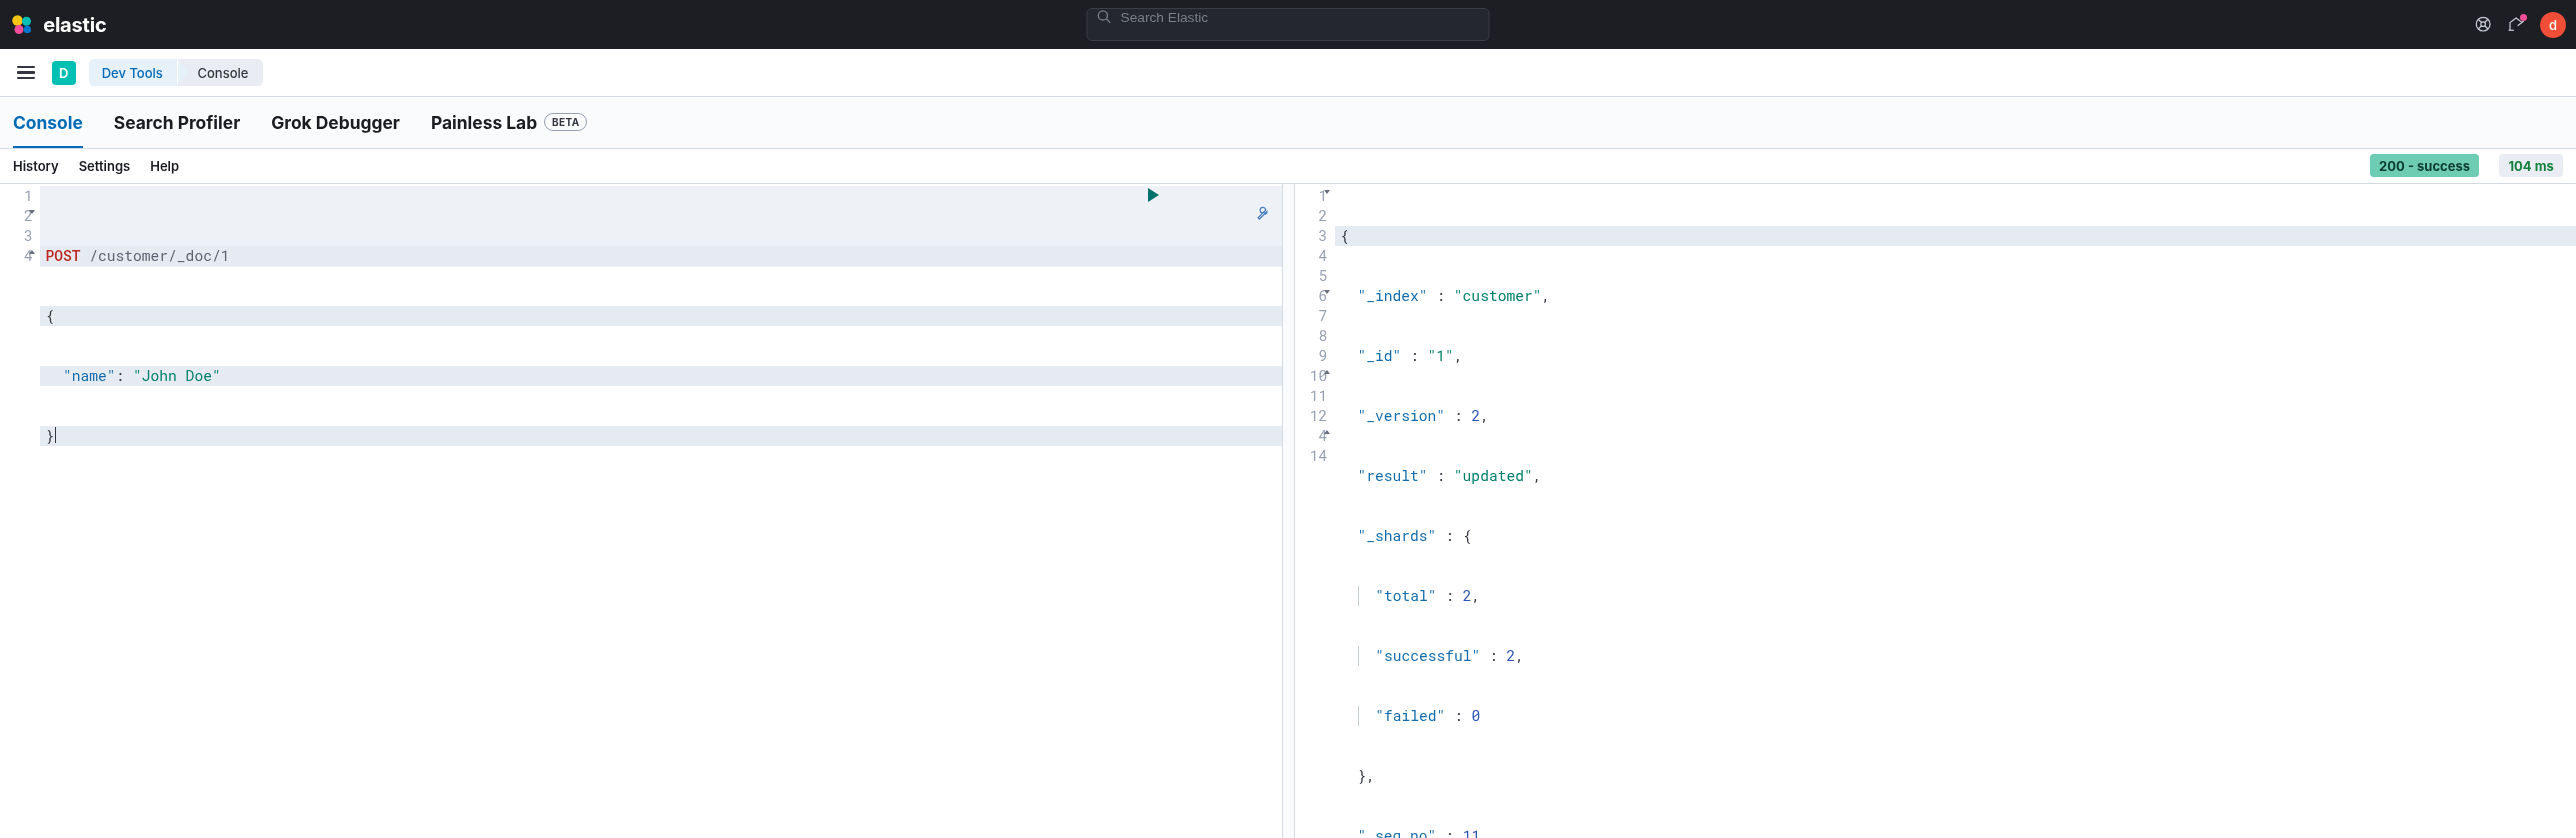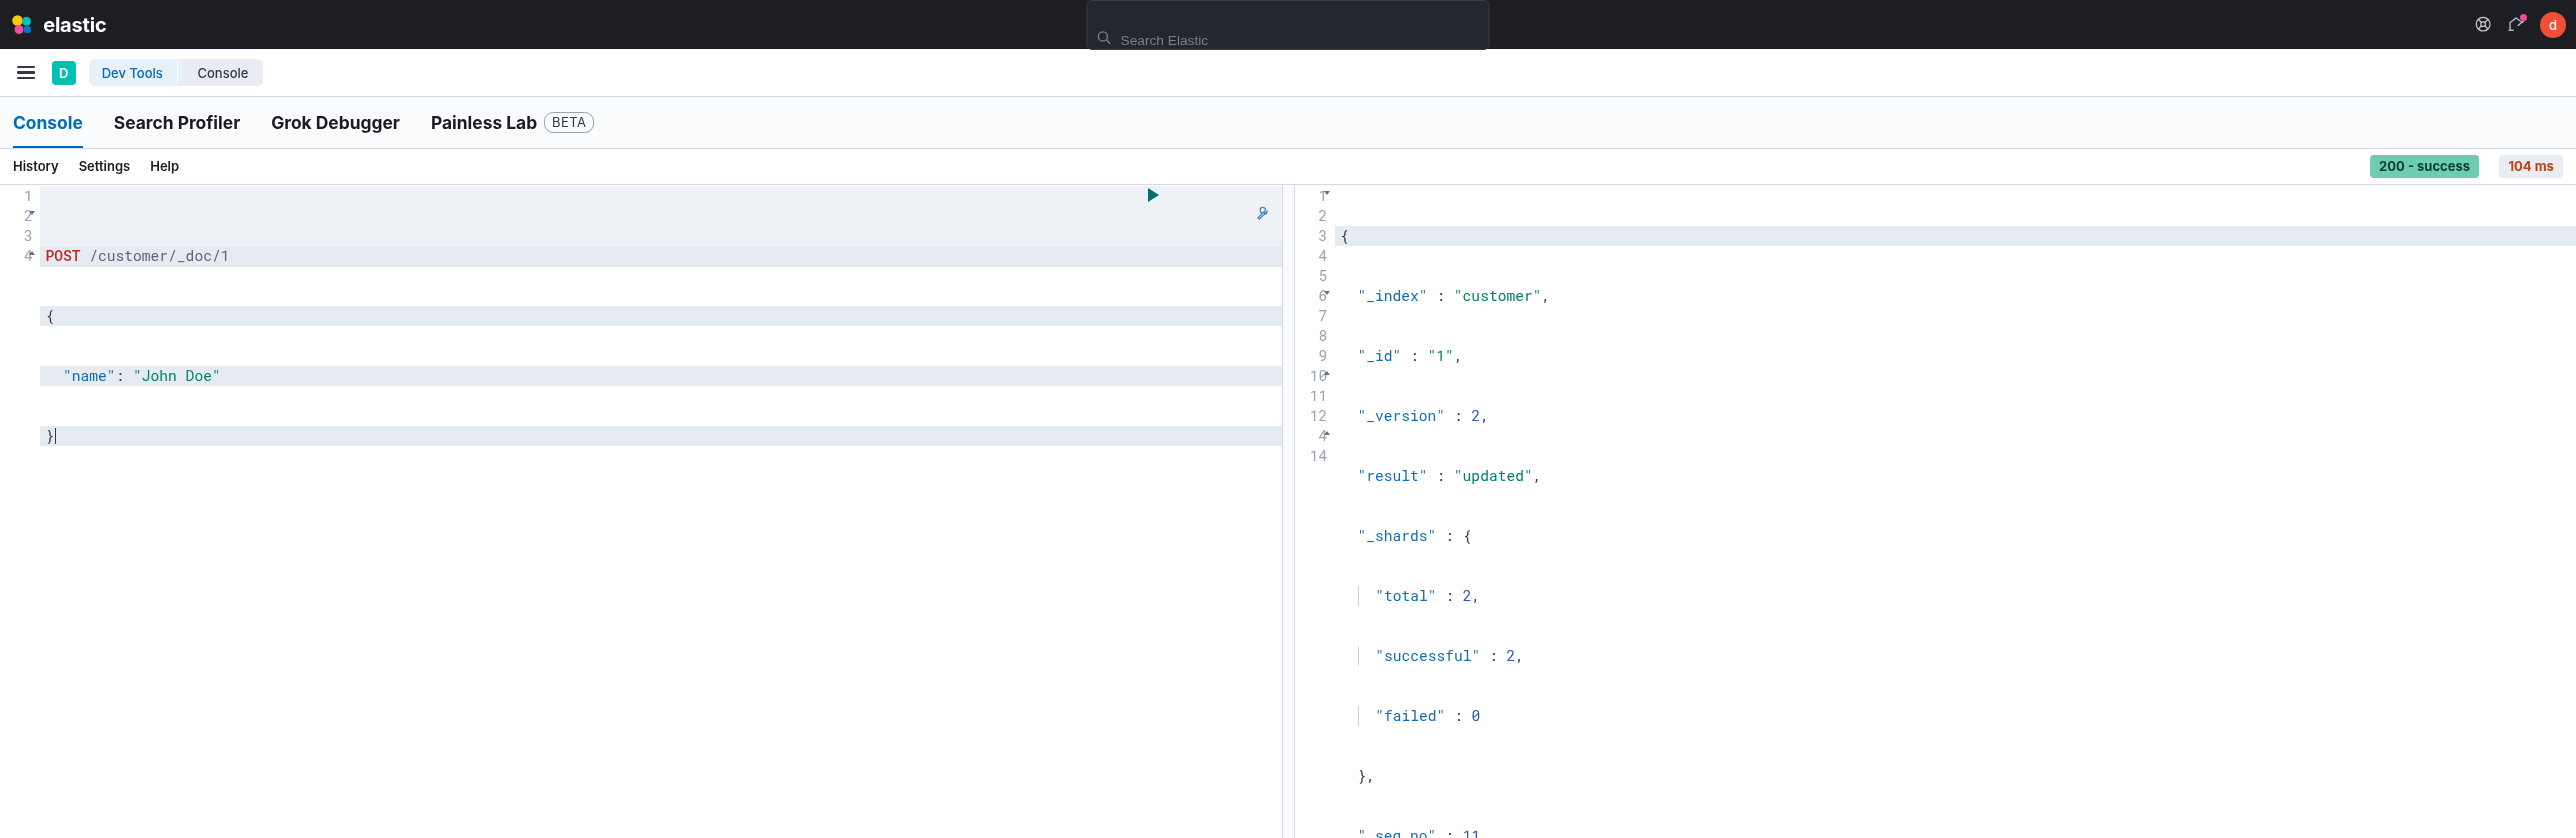--- a/index.html
+++ b/index.html
@@ -38,26 +38,26 @@
   }
   .logo { display: flex; align-items: center; gap: 9.2px; cursor: pointer; }
   .logo-mark { width: 24px; height: 24px; position: relative; }
   .logo-text { color: #fff; font-weight: 700; font-size: 20px; letter-spacing: -0.2px; }
 
   .search-wrap {
     position: absolute;
     left: 50%;
     transform: translateX(-50%);
     width: 403px;
-    height: 50px;
+    height: 33px;
     background: #25272e;
     border: 0.9px solid #3b3d45;
     border-radius: 5.5px;
     display: flex;
-    align-items: flex-end;
+    align-items: flex-start;
     padding: 0 9.2px;
     gap: 7.3px;
   }
   .search-wrap input {
     flex: 1;
     background: transparent;
     border: none;
     outline: none;
     color: #c9cbd3;
     font-size: 13.7px;
@@ -144,22 +144,22 @@
     font-size: 17.4px;
     font-weight: 700;
     padding: 14.6px 0 13px;
     cursor: pointer;
     color: #1a1c21;
     border-bottom: 2.7px solid transparent;
     display: flex; align-items: center; gap: 7.3px;
   }
   .tab.active { color: var(--elastic-blue); border-bottom-color: var(--elastic-blue); }
   .beta-badge {
-    font-size: 13px;
-    font-weight: 400;
+    font-size: 10px;
+    font-weight: 700;
     letter-spacing: 0.5px;
     padding: 1.8px 6.4px;
     border: 0.9px solid #98a2b3;
     border-radius: 9.2px;
     color: #343741;
   }
 
   
   .subbar {
     display: flex;
@@ -175,21 +175,21 @@
   .status-badge {
     background: var(--elastic-green);
     color: #0d3c30;
     font-weight: 700;
     padding: 3.7px 9.2px;
     border-radius: 3.7px;
     font-size: 13px;
   }
   .time-badge {
     background: var(--elastic-badge-grey);
-    color: #c2410c;
+    color: #15803d;
     font-weight: 700;
     padding: 3.7px 9.2px;
     border-radius: 3.7px;
     font-size: 13px;
   }
 
   
   .editor-area {
     display: flex;
     min-height: 275px;

